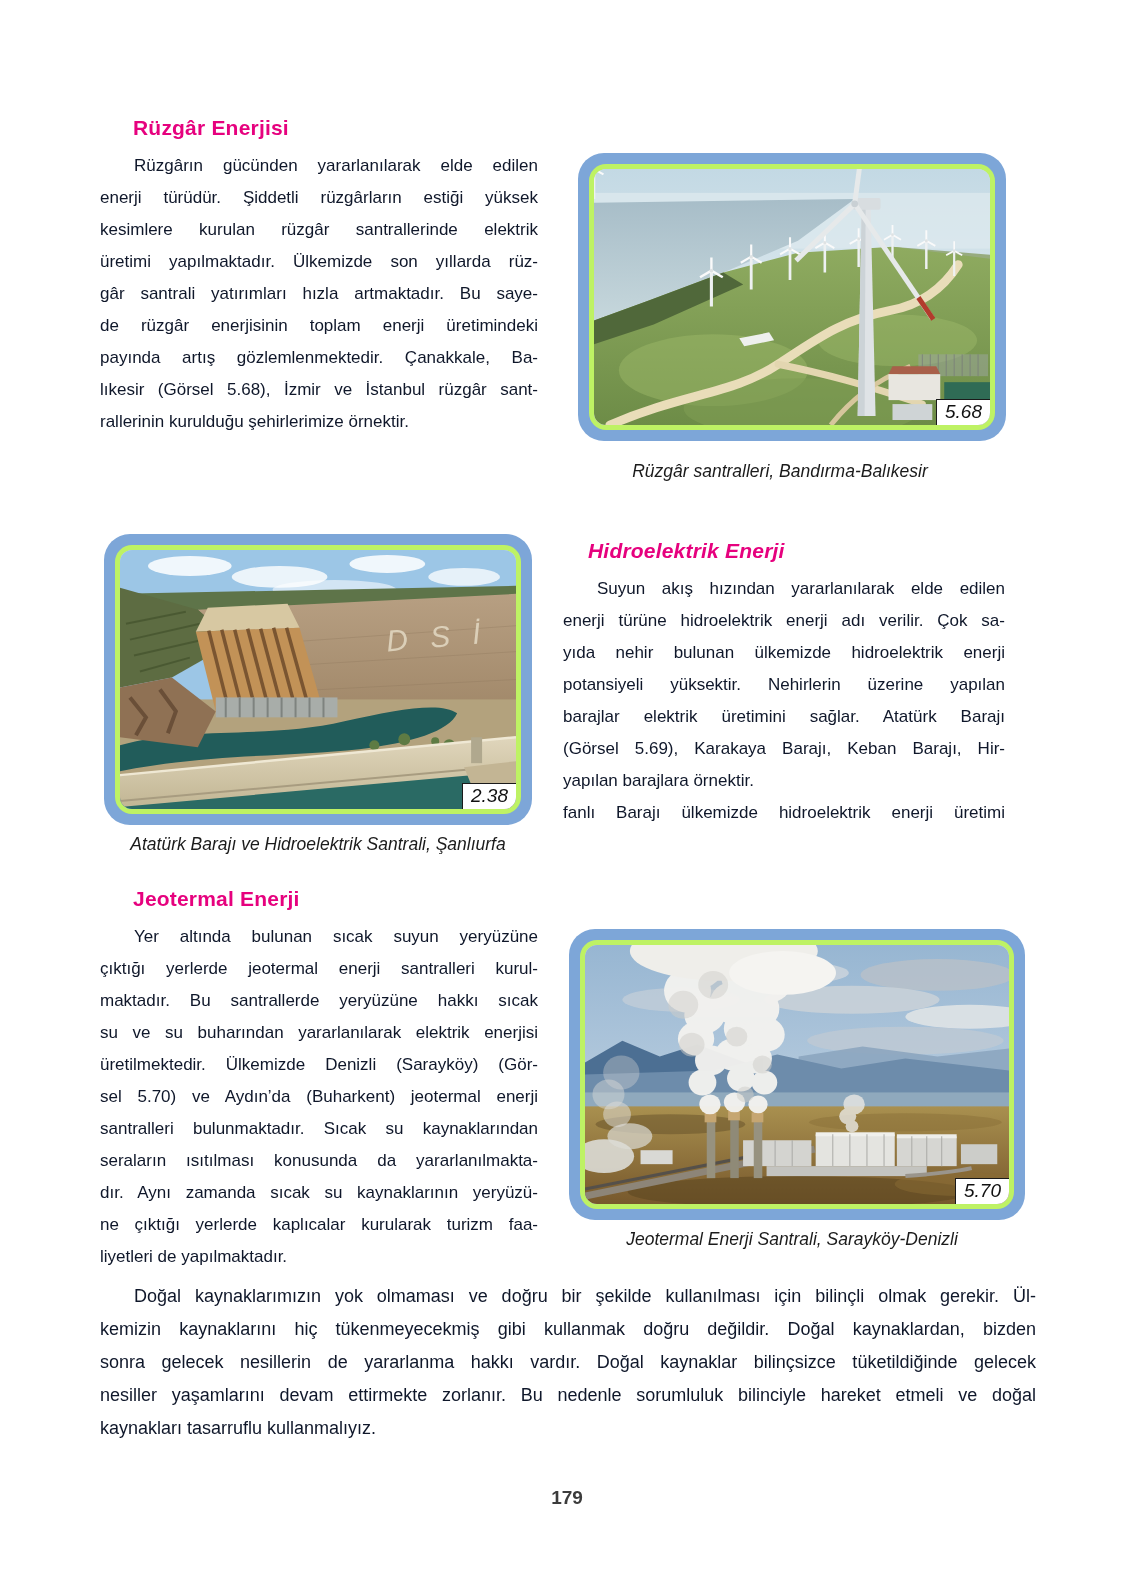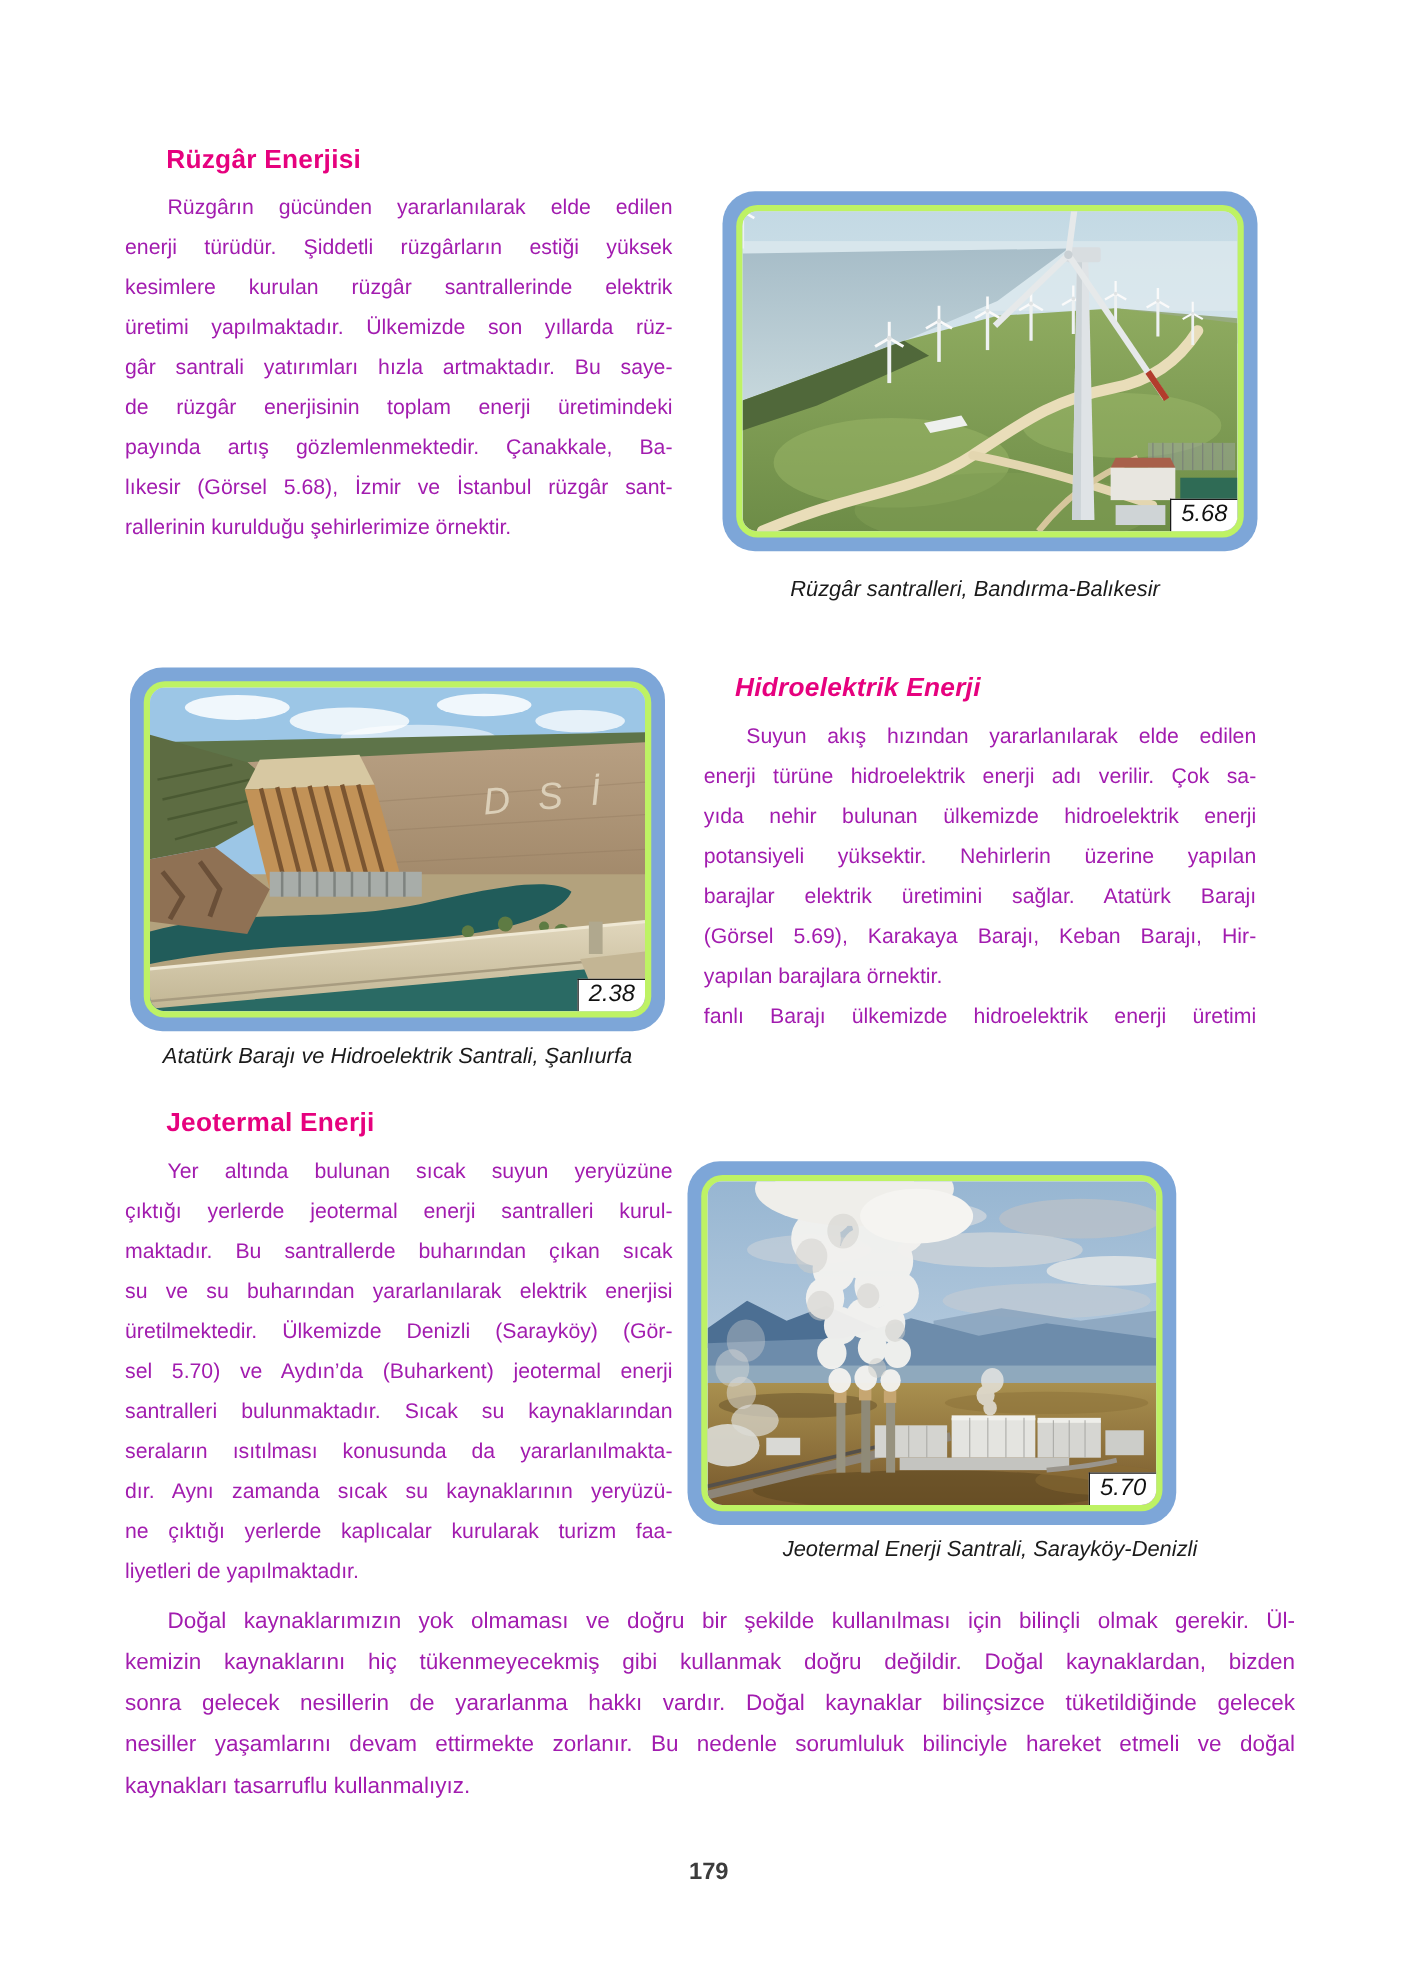--- a/index.html
+++ b/index.html
@@ -5,21 +5,21 @@
   html,body { margin:0; padding:0; background:#ffffff; }
   .page {
     position:relative; width:1134px; height:1588px; margin:0 auto;
     background:#ffffff; overflow:hidden;
     font-family:"Liberation Sans", sans-serif; color:#2d2d2d;
   }
   .sec-heading {
     position:absolute; margin:0; font-size:21px; line-height:24px;
     font-weight:bold; color:#e6017e; letter-spacing:0.2px;text-align:right;
   }
-  .textcol { position:absolute; font-size:17px; line-height:32px; color:#a21caf; }
+  .textcol { position:absolute; font-size:17px; line-height:32px; color:#0f172a; }
   .textcol.big { font-size:18px; line-height:33px; }
   .tline { text-align:justify; text-align-last:justify; text-justify:inter-word; }
   .tline.first { padding-left:34px; }
   .tline.last { text-align-last:left; }
 
   .figure { position:absolute; margin:0; }
   .fig-frame {
     width:100%; height:100%; box-sizing:border-box;
     background:#7da6d8; border-radius:26px; padding:11px;
   }
@@ -240,32 +240,32 @@
       <div class="tline">barajlar elektrik üretimini sağlar. Atatürk Barajı</div>
       <div class="tline">(Görsel 5.69), Karakaya Barajı, Keban Barajı, Hir-</div>
       <div class="tline last">yapılan barajlara örnektir.</div>
       <div class="tline">fanlı Barajı ülkemizde hidroelektrik enerji üretimi</div>
     </div>
 
   <h2 class="sec-heading" style="left:133px; top:887px;">Jeotermal Enerji</h2>
   <div class="textcol" style="left:100px; top:921px; width:438px;">
       <div class="tline first">Yer altında bulunan sıcak suyun yeryüzüne</div>
       <div class="tline">çıktığı yerlerde jeotermal enerji santralleri kurul-</div>
-      <div class="tline">maktadır. Bu santrallerde buharından çıkan sıcak</div>
+      <div class="tline">maktadır. Bu santrallerde yeryüzüne hakkı sıcak</div>
       <div class="tline">su ve su buharından yararlanılarak elektrik enerjisi</div>
       <div class="tline">üretilmektedir. Ülkemizde Denizli (Sarayköy) (Gör-</div>
       <div class="tline">sel 5.70) ve Aydın’da (Buharkent) jeotermal enerji</div>
       <div class="tline">santralleri bulunmaktadır. Sıcak su kaynaklarından</div>
       <div class="tline">seraların ısıtılması konusunda da yararlanılmakta-</div>
       <div class="tline">dır. Aynı zamanda sıcak su kaynaklarının yeryüzü-</div>
       <div class="tline">ne çıktığı yerlerde kaplıcalar kurularak turizm faa-</div>
       <div class="tline last">liyetleri de yapılmaktadır.</div>
     </div>
 
-  <figure class="figure" style="left:550px; top:929px; width:391px; height:291px;">
+  <figure class="figure" style="left:569px; top:929px; width:456px; height:291px;">
     <div class="fig-frame">
       <div class="fig-white">
         <div class="fig-img">
           <svg viewBox="0 0 397 260" preserveAspectRatio="none" aria-hidden="true">
             <defs>
               <linearGradient id="gsky" x1="0" y1="0" x2="0" y2="1">
                 <stop offset="0" stop-color="#97b6d2"></stop>
                   <stop offset="1" stop-color="#ccdae6"></stop>
               </linearGradient>
               <linearGradient id="gplain" x1="0" y1="0" x2="0" y2="1">

